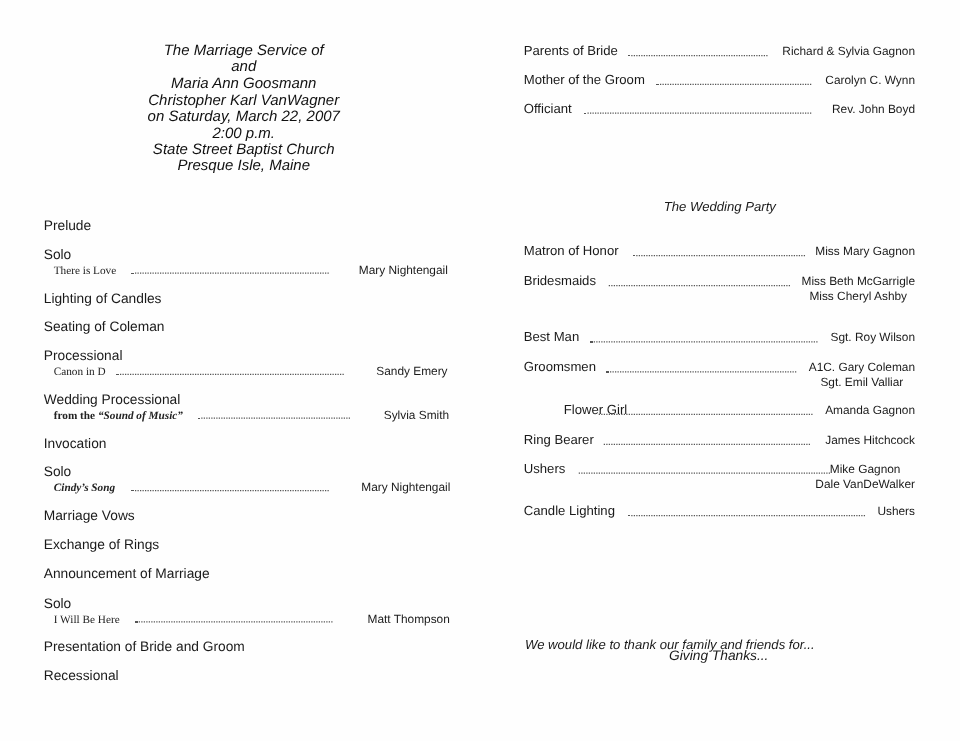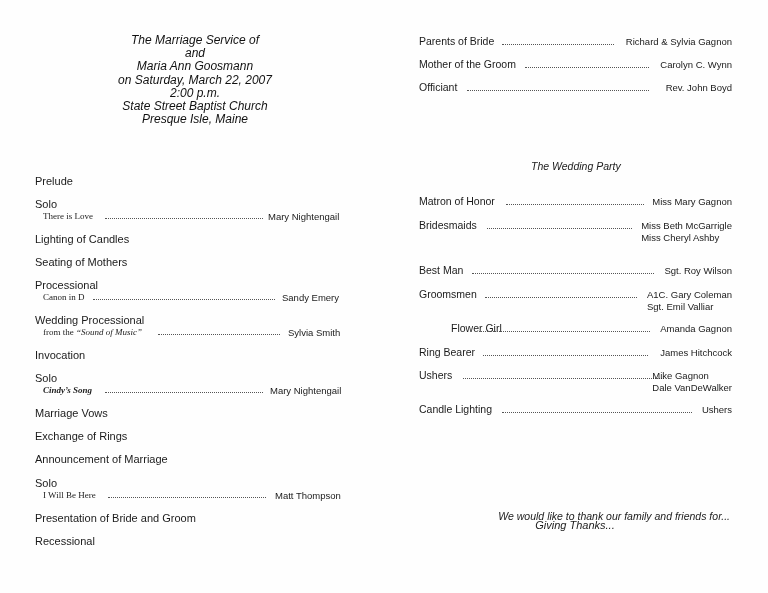--- a/index.html
+++ b/index.html
@@ -52,36 +52,37 @@
     .leader {
       position: absolute;
       height: 1px;
       border-bottom: 1px dotted #555;
     }
     .prog-perf {
       position: absolute;
       font-size: 9.5px;
       color: #1a1a1a;
       white-space: nowrap;
+      margin-left: 19px;
     }
 
     
     .role {
       position: absolute;
       left: 419px;
       font-size: 10.5px;
       color: #1a1a1a;
       white-space: nowrap;
     }
     .person {
       position: absolute;
       right: 36px;
       font-size: 9.5px;
       color: #1a1a1a;
-      text-align: left;
+      text-align: center;
       white-space: nowrap;
       line-height: 11.5px;
       margin-left: 46px;
     }
     .section-title {
       position: absolute;
       font-style: italic;
       font-size: 10.5px;
       color: #1a1a1a;
       white-space: nowrap;
@@ -91,62 +92,63 @@
       left: 420px; width: 310px;
       text-align: center;
       font-style: italic;
       font-size: 11px;
       color: #1a1a1a;
       margin-top: 36px;
     }
     .thanks-text {
       position: absolute;
       left: 420px; width: 310px;
-      text-align: right;
+      text-align: left;
       font-style: italic;
       font-size: 10.5px;
       color: #1a1a1a;
       white-space: nowrap;
     }
   </style>
 </head>
 <body>
 
 <div class="page">
 
   <div class="header">
     <div>The Marriage Service of</div>
     <div>and</div>
     <div>Maria Ann Goosmann</div>
+    <div>Christopher Karl VanWagner</div>
     <div>on Saturday, March 22, 2007</div>
     <div>2:00 p.m.</div>
     <div>State Street Baptist Church</div>
     <div>Presque Isle, Maine</div>
   </div>
 
   <div>
 
     <div class="prog-title" style="top:175px;">Prelude</div>
 
     <div class="prog-title" style="top:198px;">Solo</div>
     <div class="prog-sub" style="top:211px;">There is Love</div>
     <div class="leader" style="left:105px; width:158px; top:218px;"></div>
     <div class="prog-perf" style="left:268px; top:211px;">Mary Nightengail</div>
 
     <div class="prog-title" style="top:233px;">Lighting of Candles</div>
 
-    <div class="prog-title" style="top:256px;">Seating of Mothers</div>
+    <div class="prog-title" style="top:256px;">Seating of Coleman</div>
 
     <div class="prog-title" style="top:279px;">Processional</div>
     <div class="prog-sub" style="top:292px;">Canon in D</div>
     <div class="leader" style="left:93px; width:182px; top:299px;"></div>
     <div class="prog-perf" style="left:282px; top:292px;">Sandy Emery</div>
 
     <div class="prog-title" style="top:314px;">Wedding Processional</div>
-    <div class="prog-sub" style="top:327px;"><span>from the </span><span class="ital">“Sound of Music”</span></div>
+    <div class="prog-sub" style="top:327px;font-weight:bold;"><span>from the </span><span class="ital">“Sound of Music”</span></div>
     <div class="leader" style="left:158px; width:122px; top:334px;"></div>
     <div class="prog-perf" style="left:288px; top:327px;">Sylvia Smith</div>
 
     <div class="prog-title" style="top:349px;">Invocation</div>
 
     <div class="prog-title" style="top:372px;">Solo</div>
     <div class="prog-sub" style="top:385px; font-style:italic;font-weight:bold;">Cindy’s Song</div>
     <div class="leader" style="left:105px; width:158px; top:392px;"></div>
     <div class="prog-perf" style="left:270px; top:385px;">Mary Nightengail</div>
 

